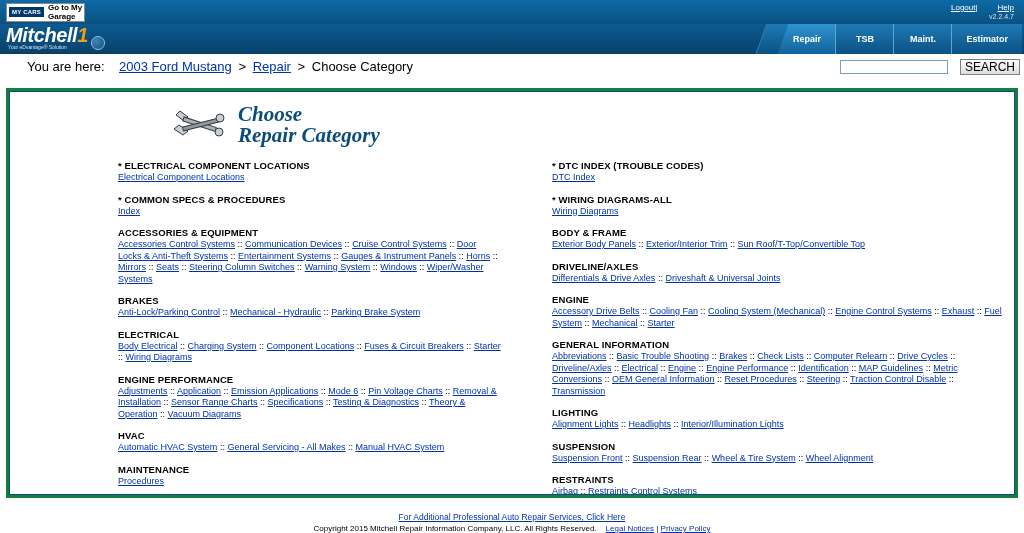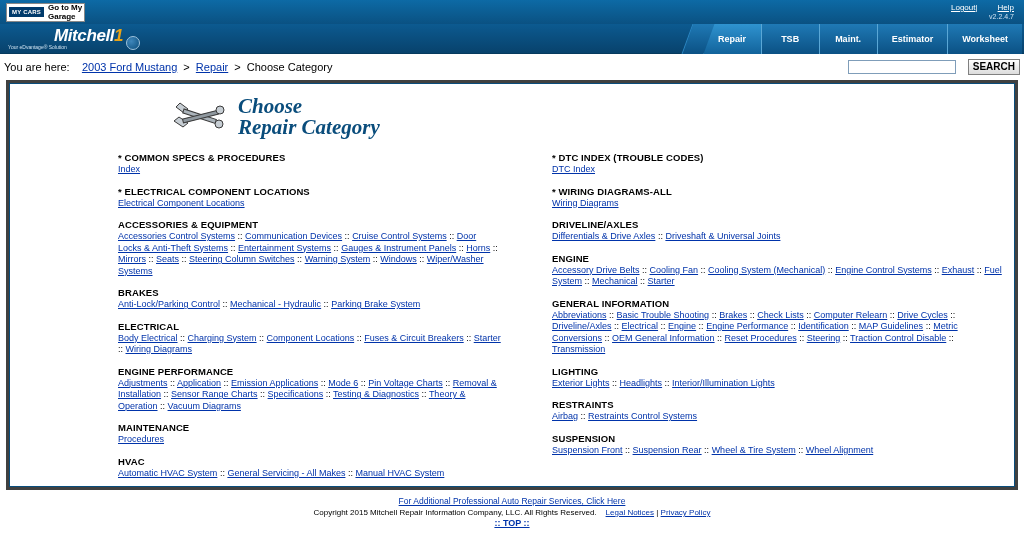--- a/index.html
+++ b/index.html
@@ -72,26 +72,25 @@
     position: relative;
     border-bottom: 1px solid #063a5e;
   }
   .brand {
     display: flex;
     align-items: flex-end;
     padding-left: 6px;
   }
   .brand .name {
     color: #ffffff;
-    font-size: 17px;
+    font-size: 20px;
     font-style: italic;
     font-weight: bold;
     letter-spacing: -.4px;
     line-height: 17px;
-    margin-left: 48px;
   }
   .brand .name .dot { color: #e8a317; }
   .brand .tag {
     color: #cfe3f2;
     font-size: 5px;
     line-height: 6px;
     padding-left: 2px;
     padding-bottom: 1px;
   }
   .brand .circle {
@@ -134,54 +133,55 @@
   .crumbrow {
     height: 26px;
     background: #ffffff;
     display: flex;
     align-items: center;
     justify-content: space-between;
     padding: 0 4px;
     border-bottom: 1px solid #ffffff;
   }
   .crumb {
-    font-size: 11px;
+    font-size: 13px;
     color: #000000;
+    margin-left: 23px;
   }
   .crumb a { color: #0033aa; text-decoration: underline; }
   .crumb .sep { color: #000000; padding: 0 3px; }
   .searchbox {
     display: flex;
     align-items: center;
   }
   .searchbox input {
     width: 108px;
     height: 14px;
     font-size: 9px;
     border: 1px solid #7f9db9;
     padding: 0 2px;
     font-family: "Liberation Sans", sans-serif;
   }
   .searchbox button {
     margin-left: 12px;
     height: 16px;
-    font-size: 10px;
-    font-weight: bold;
+    font-size: 12px;
+    font-weight: normal;
     font-family: "Liberation Sans", sans-serif;
     border: 1px solid #808080;
     background: linear-gradient(#ffffff, #dcdcdc);
     padding: 0 4px;
     cursor: pointer;
   }
 
   
   .panel-outer {
-    margin: 0 6px;
+    margin: 8px 6px;
     height: 410px;
-    background: #404040;
+    background: #15803d;
     padding: 3px;
   }
   .panel {
     background: #ffffff;
     height: 100%;
     border: 1px solid #0a4d7c;
     position: relative;
     overflow: hidden;
   }
   .title-wrap {
@@ -274,21 +274,20 @@
         <div class="tag">Your eDvantage® Solution</div>
       </div>
       <div class="circle"></div>
     </div>
     <div class="tabs">
       <div class="tab-skew"></div>
       <a class="tab active" href="#">Repair</a>
       <a class="tab" href="#">TSB</a>
       <a class="tab" href="#">Maint.</a>
       <a class="tab" href="#">Estimator</a>
-      <a class="tab" href="#">Worksheet</a>
     </div>
   </div>
 
   <div class="crumbrow">
     <div class="crumb">
       <span>You are here:</span>
       &nbsp;&nbsp;
       <a href="#">2003 Ford Mustang</a>
       <span class="sep">&gt;</span>
       <a href="#">Repair</a>
@@ -319,84 +318,88 @@
         </div>
         <div class="title-text">
           <div>Choose</div>
           <div>Repair Category</div>
         </div>
       </div>
 
       <div class="cols">
         <div class="col left" id="col-left">
             <div class="group">
+              <h3>* ELECTRICAL COMPONENT LOCATIONS</h3>
+              <div class="links"><a href="#">Electrical Component Locations</a></div>
+            </div>
+            <div class="group">
               <h3>* COMMON SPECS &amp; PROCEDURES</h3>
               <div class="links"><a href="#">Index</a></div>
             </div>
             <div class="group">
-              <h3>* ELECTRICAL COMPONENT LOCATIONS</h3>
-              <div class="links"><a href="#">Electrical Component Locations</a></div>
-            </div>
-            <div class="group">
               <h3>ACCESSORIES &amp; EQUIPMENT</h3>
               <div class="links"><a href="#">Accessories Control Systems</a><span class="sep"> :: </span><a href="#">Communication Devices</a><span class="sep"> :: </span><a href="#">Cruise Control Systems</a><span class="sep"> :: </span><a href="#">Door Locks &amp; Anti-Theft Systems</a><span class="sep"> :: </span><a href="#">Entertainment Systems</a><span class="sep"> :: </span><a href="#">Gauges &amp; Instrument Panels</a><span class="sep"> :: </span><a href="#">Horns</a><span class="sep"> :: </span><a href="#">Mirrors</a><span class="sep"> :: </span><a href="#">Seats</a><span class="sep"> :: </span><a href="#">Steering Column Switches</a><span class="sep"> :: </span><a href="#">Warning System</a><span class="sep"> :: </span><a href="#">Windows</a><span class="sep"> :: </span><a href="#">Wiper/Washer Systems</a></div>
             </div>
             <div class="group">
               <h3>BRAKES</h3>
               <div class="links"><a href="#">Anti-Lock/Parking Control</a><span class="sep"> :: </span><a href="#">Mechanical - Hydraulic</a><span class="sep"> :: </span><a href="#">Parking Brake System</a></div>
             </div>
             <div class="group">
               <h3>ELECTRICAL</h3>
               <div class="links"><a href="#">Body Electrical</a><span class="sep"> :: </span><a href="#">Charging System</a><span class="sep"> :: </span><a href="#">Component Locations</a><span class="sep"> :: </span><a href="#">Fuses &amp; Circuit Breakers</a><span class="sep"> :: </span><a href="#">Starter</a><span class="sep"> :: </span><a href="#">Wiring Diagrams</a></div>
             </div>
             <div class="group">
               <h3>ENGINE PERFORMANCE</h3>
               <div class="links"><a href="#">Adjustments</a><span class="sep"> :: </span><a href="#">Application</a><span class="sep"> :: </span><a href="#">Emission Applications</a><span class="sep"> :: </span><a href="#">Mode 6</a><span class="sep"> :: </span><a href="#">Pin Voltage Charts</a><span class="sep"> :: </span><a href="#">Removal &amp; Installation</a><span class="sep"> :: </span><a href="#">Sensor Range Charts</a><span class="sep"> :: </span><a href="#">Specifications</a><span class="sep"> :: </span><a href="#">Testing &amp; Diagnostics</a><span class="sep"> :: </span><a href="#">Theory &amp; Operation</a><span class="sep"> :: </span><a href="#">Vacuum Diagrams</a></div>
             </div>
             <div class="group">
+              <h3>HVAC</h3>
+              <div class="links"><a href="#">Automatic HVAC System</a><span class="sep"> :: </span><a href="#">General Servicing - All Makes</a><span class="sep"> :: </span><a href="#">Manual HVAC System</a></div>
+            </div>
+            <div class="group">
               <h3>MAINTENANCE</h3>
               <div class="links"><a href="#">Procedures</a></div>
             </div>
-            <div class="group">
-              <h3>HVAC</h3>
-              <div class="links"><a href="#">Automatic HVAC System</a><span class="sep"> :: </span><a href="#">General Servicing - All Makes</a><span class="sep"> :: </span><a href="#">Manual HVAC System</a></div>
-            </div>
           </div>
         <div class="col right" id="col-right">
             <div class="group">
               <h3>* DTC INDEX (TROUBLE CODES)</h3>
               <div class="links"><a href="#">DTC Index</a></div>
             </div>
             <div class="group">
               <h3>* WIRING DIAGRAMS-ALL</h3>
               <div class="links"><a href="#">Wiring Diagrams</a></div>
             </div>
             <div class="group">
+              <h3>BODY &amp; FRAME</h3>
+              <div class="links"><a href="#">Exterior Body Panels</a><span class="sep"> :: </span><a href="#">Exterior/Interior Trim</a><span class="sep"> :: </span><a href="#">Sun Roof/T-Top/Convertible Top</a></div>
+            </div>
+            <div class="group">
               <h3>DRIVELINE/AXLES</h3>
               <div class="links"><a href="#">Differentials &amp; Drive Axles</a><span class="sep"> :: </span><a href="#">Driveshaft &amp; Universal Joints</a></div>
             </div>
             <div class="group">
               <h3>ENGINE</h3>
               <div class="links"><a href="#">Accessory Drive Belts</a><span class="sep"> :: </span><a href="#">Cooling Fan</a><span class="sep"> :: </span><a href="#">Cooling System (Mechanical)</a><span class="sep"> :: </span><a href="#">Engine Control Systems</a><span class="sep"> :: </span><a href="#">Exhaust</a><span class="sep"> :: </span><a href="#">Fuel System</a><span class="sep"> :: </span><a href="#">Mechanical</a><span class="sep"> :: </span><a href="#">Starter</a></div>
             </div>
             <div class="group">
               <h3>GENERAL INFORMATION</h3>
               <div class="links"><a href="#">Abbreviations</a><span class="sep"> :: </span><a href="#">Basic Trouble Shooting</a><span class="sep"> :: </span><a href="#">Brakes</a><span class="sep"> :: </span><a href="#">Check Lists</a><span class="sep"> :: </span><a href="#">Computer Relearn</a><span class="sep"> :: </span><a href="#">Drive Cycles</a><span class="sep"> :: </span><a href="#">Driveline/Axles</a><span class="sep"> :: </span><a href="#">Electrical</a><span class="sep"> :: </span><a href="#">Engine</a><span class="sep"> :: </span><a href="#">Engine Performance</a><span class="sep"> :: </span><a href="#">Identification</a><span class="sep"> :: </span><a href="#">MAP Guidelines</a><span class="sep"> :: </span><a href="#">Metric Conversions</a><span class="sep"> :: </span><a href="#">OEM General Information</a><span class="sep"> :: </span><a href="#">Reset Procedures</a><span class="sep"> :: </span><a href="#">Steering</a><span class="sep"> :: </span><a href="#">Traction Control Disable</a><span class="sep"> :: </span><a href="#">Transmission</a></div>
             </div>
             <div class="group">
               <h3>LIGHTING</h3>
-              <div class="links"><a href="#">Exterior Lights</a><span class="sep"> :: </span><a href="#">Headlights</a><span class="sep"> :: </span><a href="#">Interior/Illumination Lights</a></div>
+              <div class="links"><a href="#">Alignment Lights</a><span class="sep"> :: </span><a href="#">Headlights</a><span class="sep"> :: </span><a href="#">Interior/Illumination Lights</a></div>
+            </div>
+            <div class="group">
+              <h3>SUSPENSION</h3>
+              <div class="links"><a href="#">Suspension Front</a><span class="sep"> :: </span><a href="#">Suspension Rear</a><span class="sep"> :: </span><a href="#">Wheel &amp; Tire System</a><span class="sep"> :: </span><a href="#">Wheel Alignment</a></div>
             </div>
             <div class="group">
               <h3>RESTRAINTS</h3>
               <div class="links"><a href="#">Airbag</a><span class="sep"> :: </span><a href="#">Restraints Control Systems</a></div>
-            </div>
-            <div class="group">
-              <h3>SUSPENSION</h3>
-              <div class="links"><a href="#">Suspension Front</a><span class="sep"> :: </span><a href="#">Suspension Rear</a><span class="sep"> :: </span><a href="#">Wheel &amp; Tire System</a><span class="sep"> :: </span><a href="#">Wheel Alignment</a></div>
             </div>
           </div>
       </div>
 
     </div>
   </div>
 
   <div class="footer">
     <div><a class="prof" href="#">For Additional Professional Auto Repair Services, Click Here</a></div>
     <div class="cpy">

